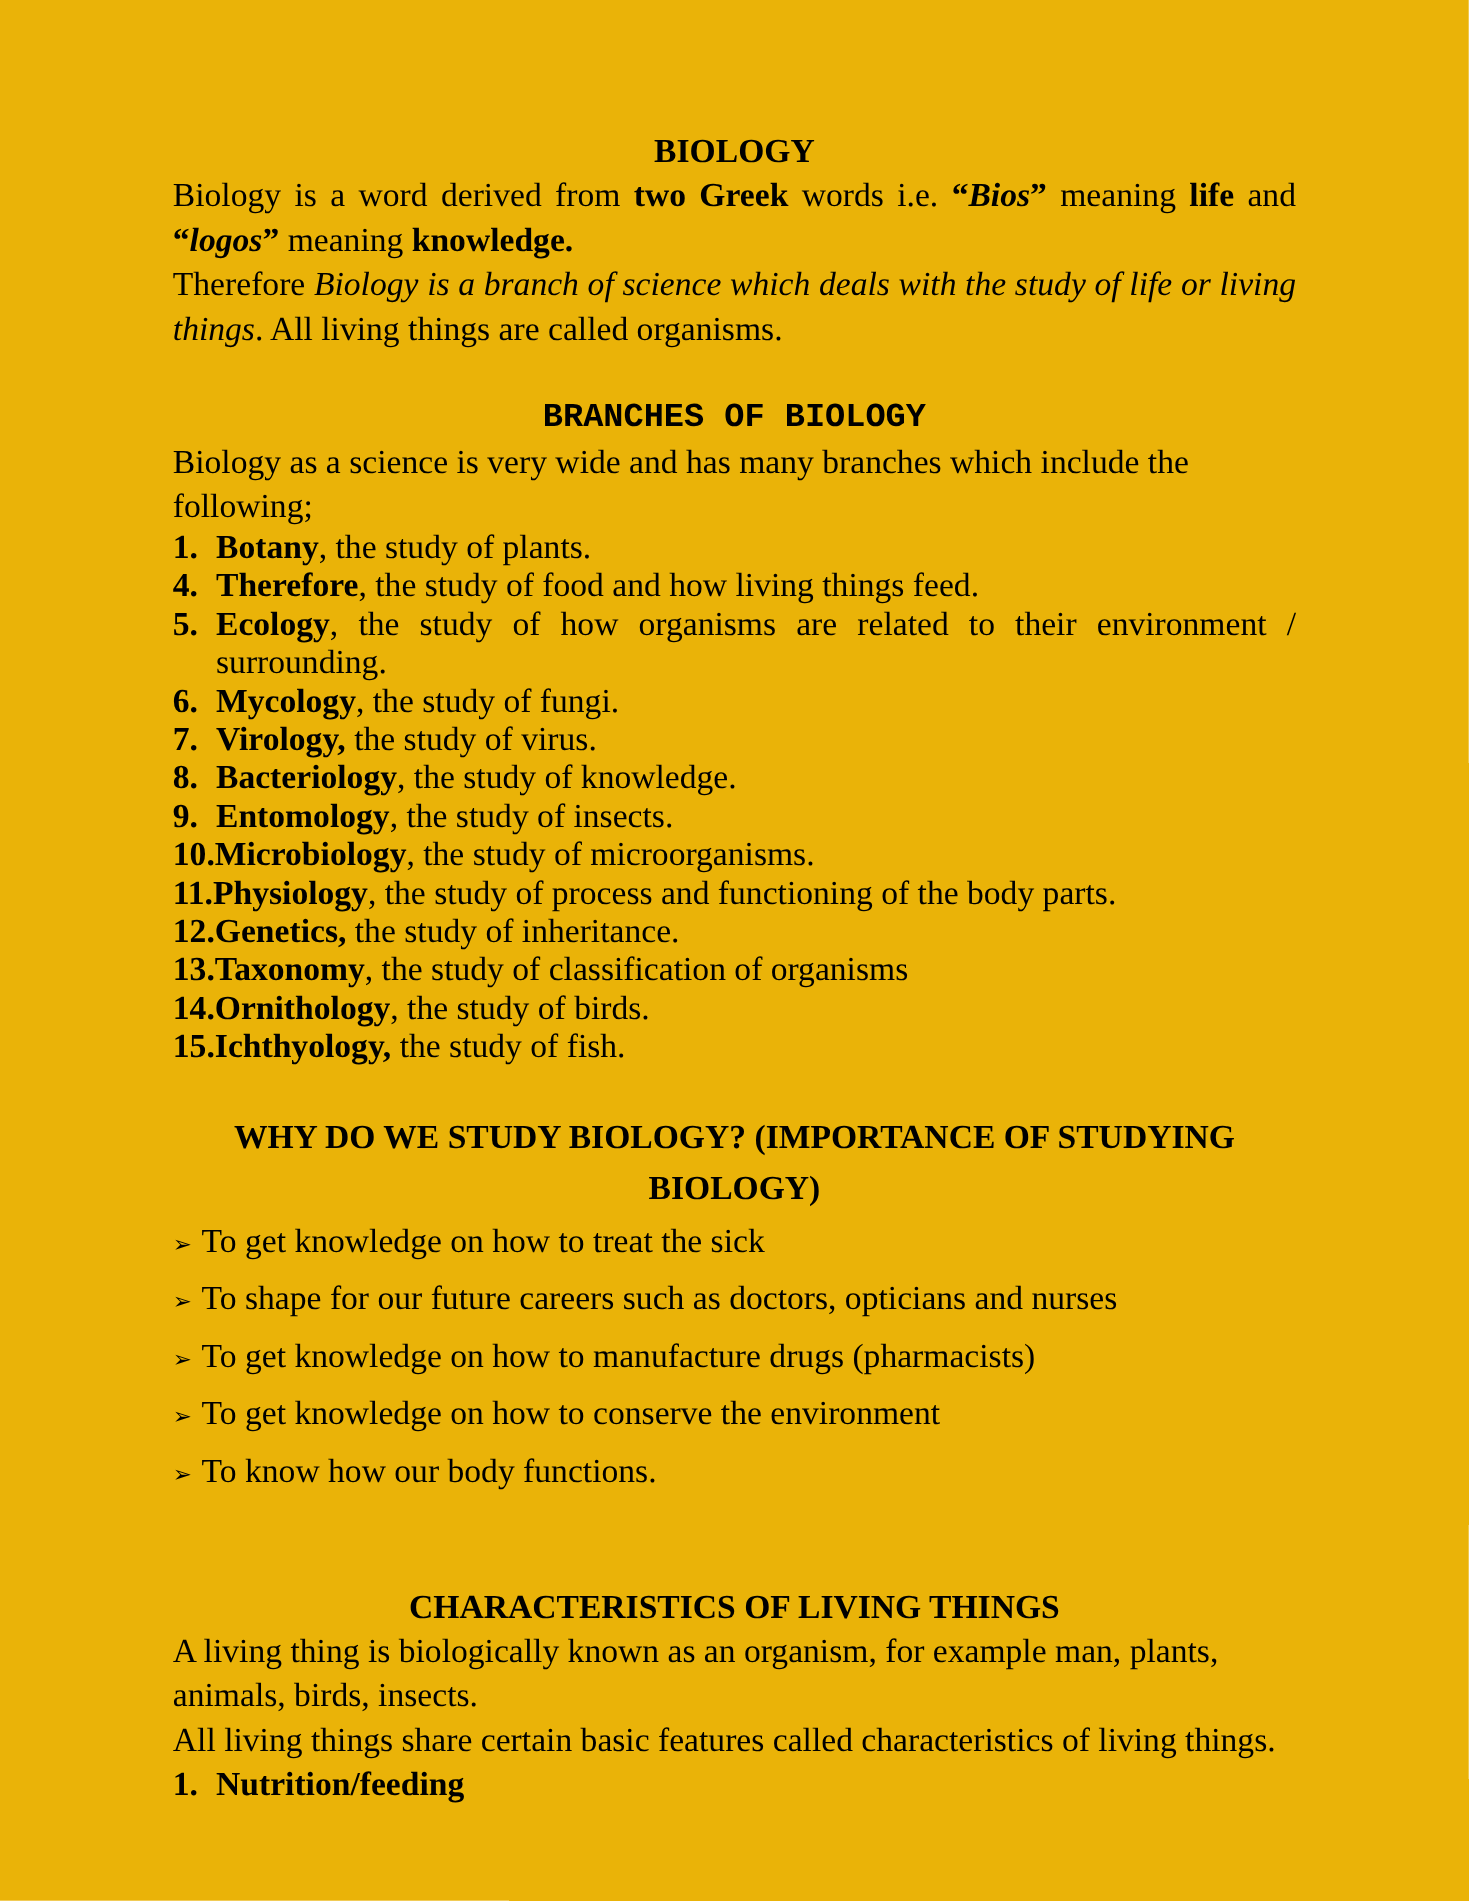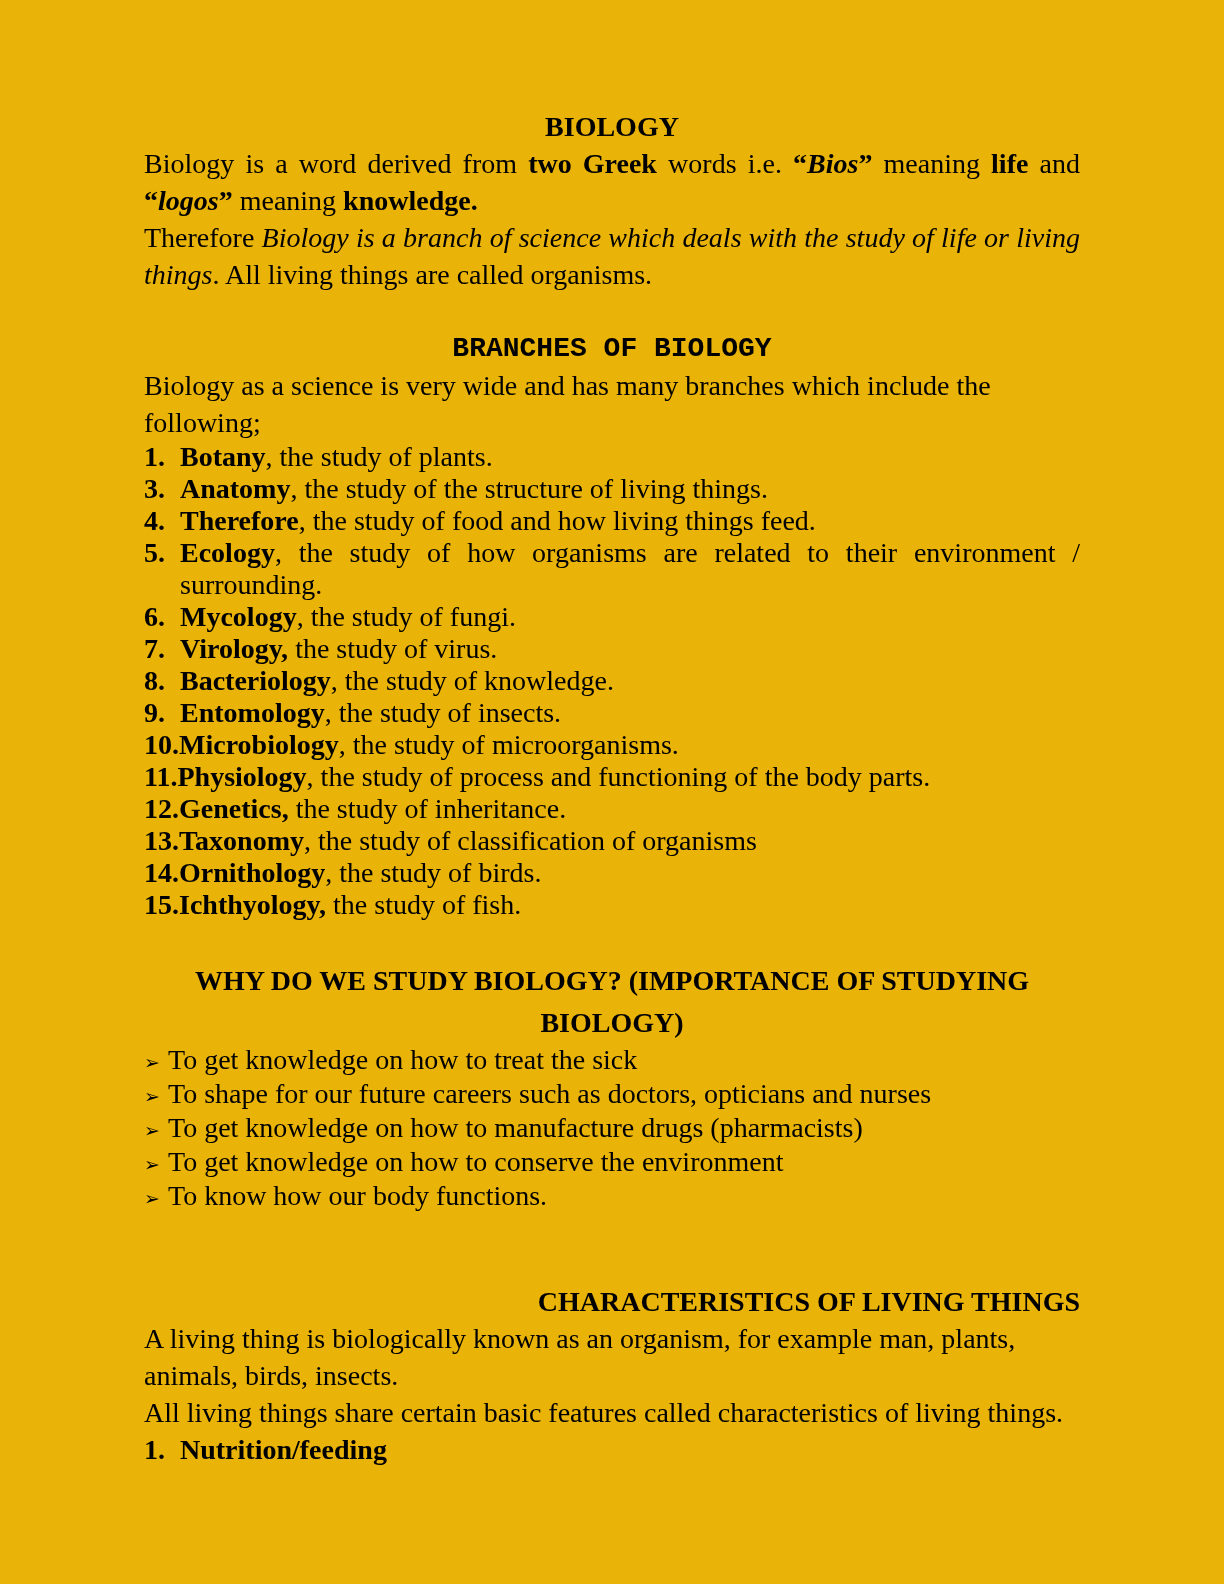--- a/index.html
+++ b/index.html
@@ -18,31 +18,31 @@
   p{margin:0;line-height:37px;}
   .center{text-align:center;}
   .h{font-weight:700;}
   .b{font-weight:700;}
   .i{font-style:italic;}
   .bi{font-weight:700;font-style:italic;margin-top:20px;}
   .just{text-align:justify;}
   .mt-blank{margin-top:37px;font-family:Liberation Mono, monospace;}
   .why{margin-top:39px;}
   .why .hl{display:block;line-height:42px;}
-  .chars-h{margin-top:69px;text-align:right;}
+  .chars-h{margin-top:69px;}
 
   
   .nitem{line-height:32px;padding-left:36px;text-indent:-36px;}
   .num{font-weight:700;}
   .tab{display:inline-block;width:36px;text-indent:0;}
   .eco-l1{text-align:justify;text-align-last:justify;}
   .eco-l2{text-indent:0;}
 
   
-  .bitem{line-height:32px;padding-left:24px;text-indent:-24px;}
+  .bitem{line-height:46px;padding-left:24px;text-indent:-24px;}
   .bullet{display:inline-block;width:24px;text-indent:0;
           font-family:"DejaVu Sans",sans-serif;font-size:19px;}
 
   
   .citem{font-weight:700;line-height:37px;padding-left:36px;text-indent:-36px;}
 </style>
 </head>
 <body>
 
 <div class="page">
@@ -52,21 +52,20 @@
     <p class="just"><span>Biology is a word derived from </span><span class="b">two Greek</span><span> words i.e. </span><span class="b">“</span><span class="bi">Bios</span><span class="b">”</span><span> meaning </span><span class="b">life</span><span> and </span><span class="b">“</span><span class="bi">logos</span><span class="b">”</span><span> meaning </span><span class="b">knowledge.</span></p>
     <p class="just"><span>Therefore </span><span class="i">Biology is a branch of science which deals with the study of life or living things</span><span>. All living things are called organisms.</span></p>
   </section>
 
   <section>
     <p class="h center mt-blank">BRANCHES OF BIOLOGY</p>
     <p>Biology as a science is very wide and has many branches which include the following;</p>
 
     <div>
       <div class="nitem"><span class="num tab">1.</span><span class="b">Botany</span><span>, the study of plants.</span></div>
-      <div class="nitem"><span class="num tab">3.</span><span class="b">Anatomy</span><span>, the study of the structure of living things.</span></div>
       <div class="nitem"><span class="num tab">4.</span><span class="b">Therefore</span><span>, the study of food and how living things feed.</span></div>
       <div class="nitem">
         <div class="eco-l1"><span class="num tab">5.</span><span class="b">Ecology</span><span>, the study of how organisms are related to their environment /</span></div>
         <div class="eco-l2">surrounding.</div>
       </div>
       <div class="nitem"><span class="num tab">6.</span><span class="b">Mycology</span><span>, the study of fungi.</span></div>
       <div class="nitem"><span class="num tab">7.</span><span class="b">Virology,</span><span> the study of virus.</span></div>
       <div class="nitem"><span class="num tab">8.</span><span class="b">Bacteriology</span><span>, the study of knowledge.</span></div>
       <div class="nitem"><span class="num tab">9.</span><span class="b">Entomology</span><span>, the study of insects.</span></div>
       <div class="nitem"><span class="num">10.</span><span class="b">Microbiology</span><span>, the study of microorganisms.</span></div>

